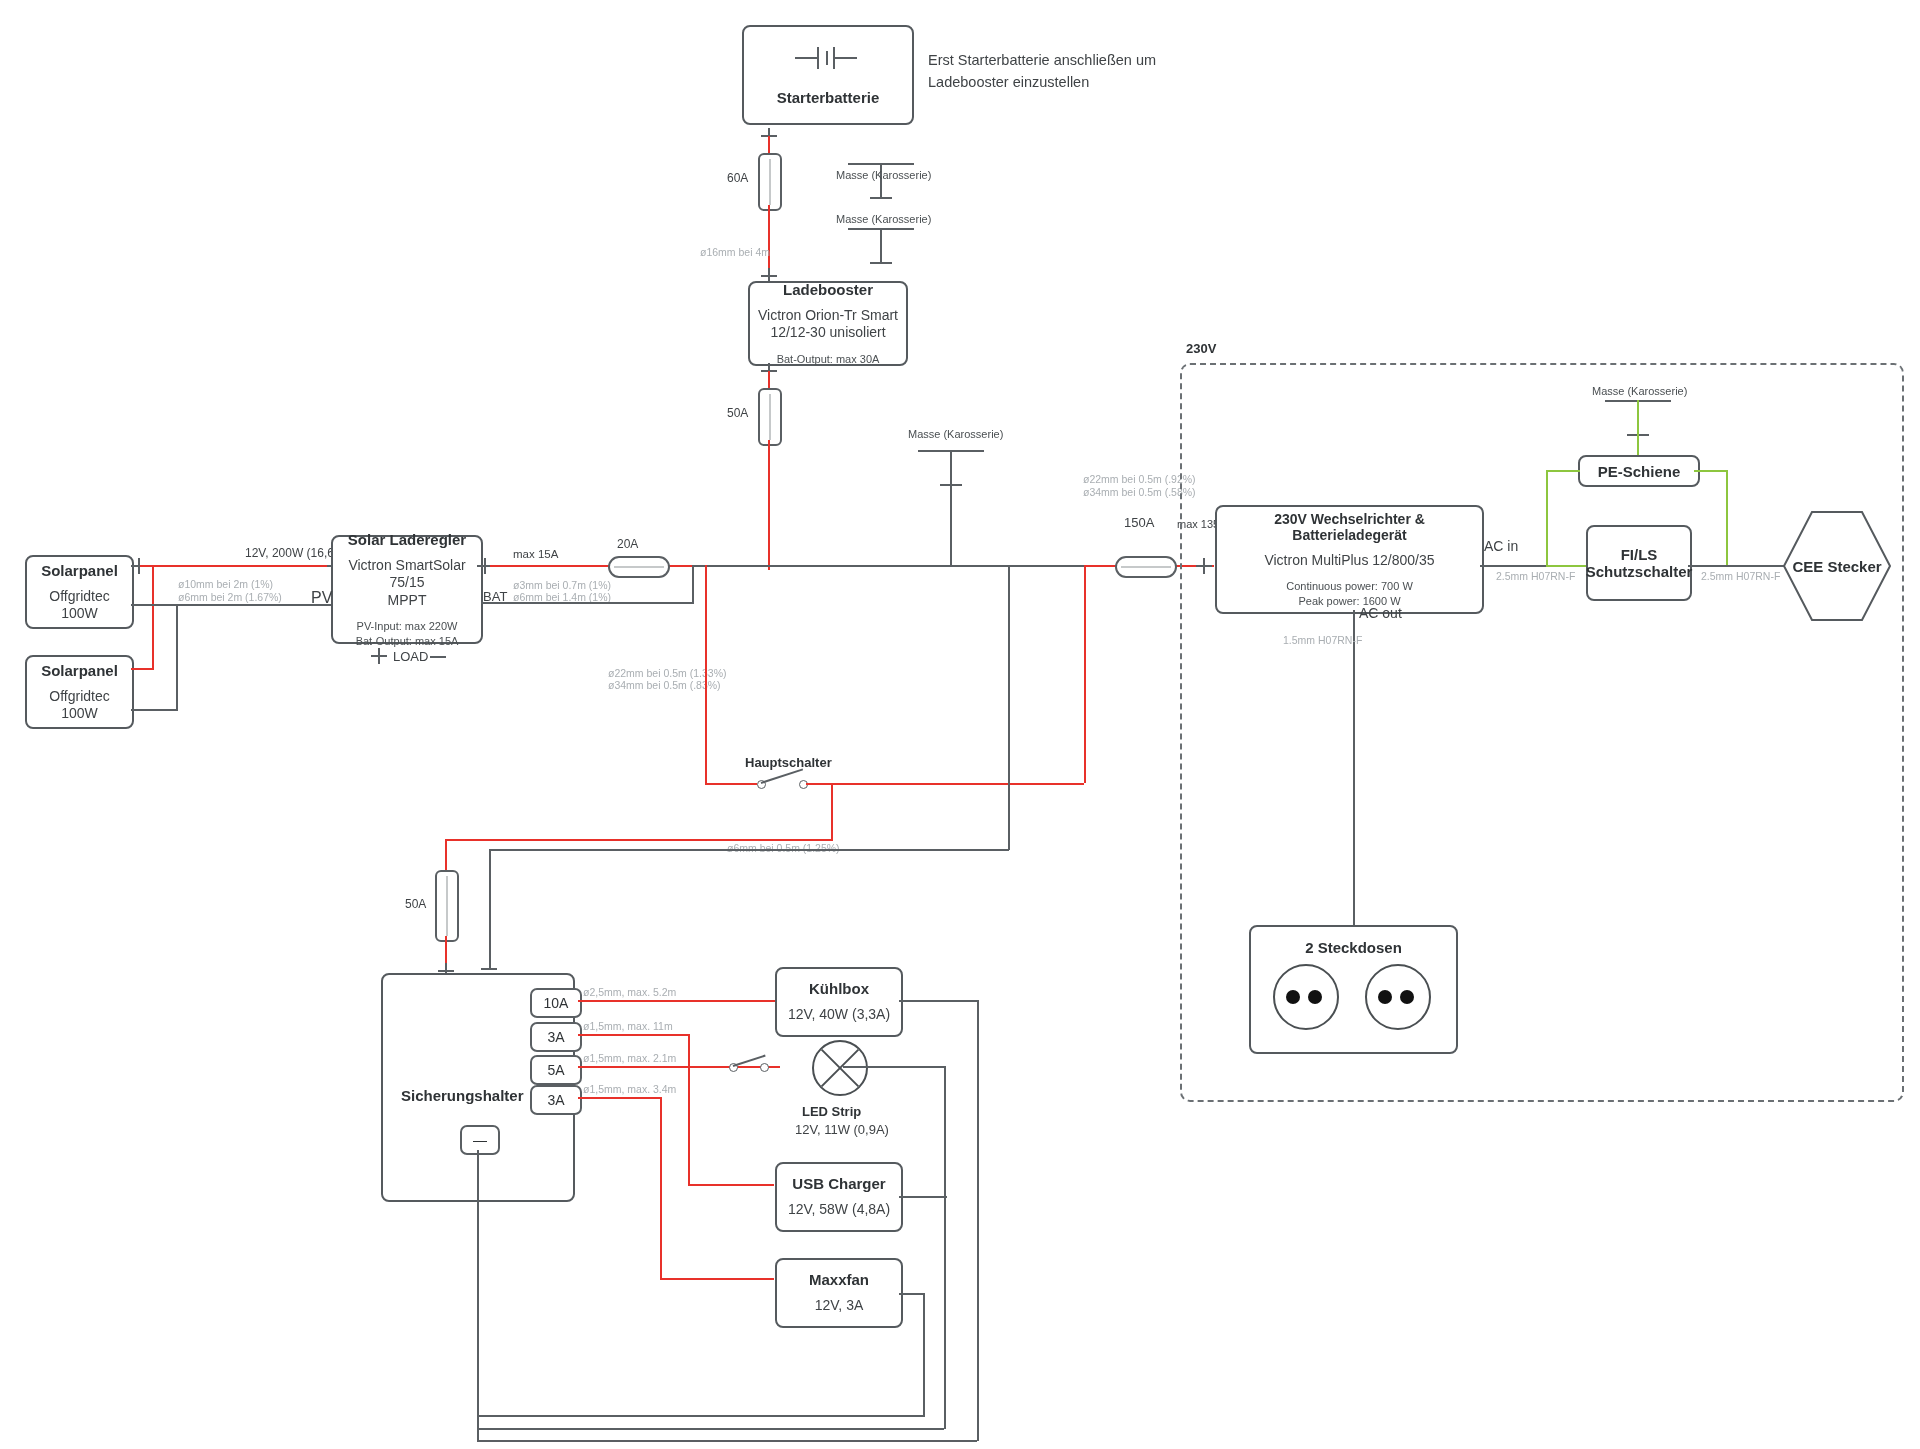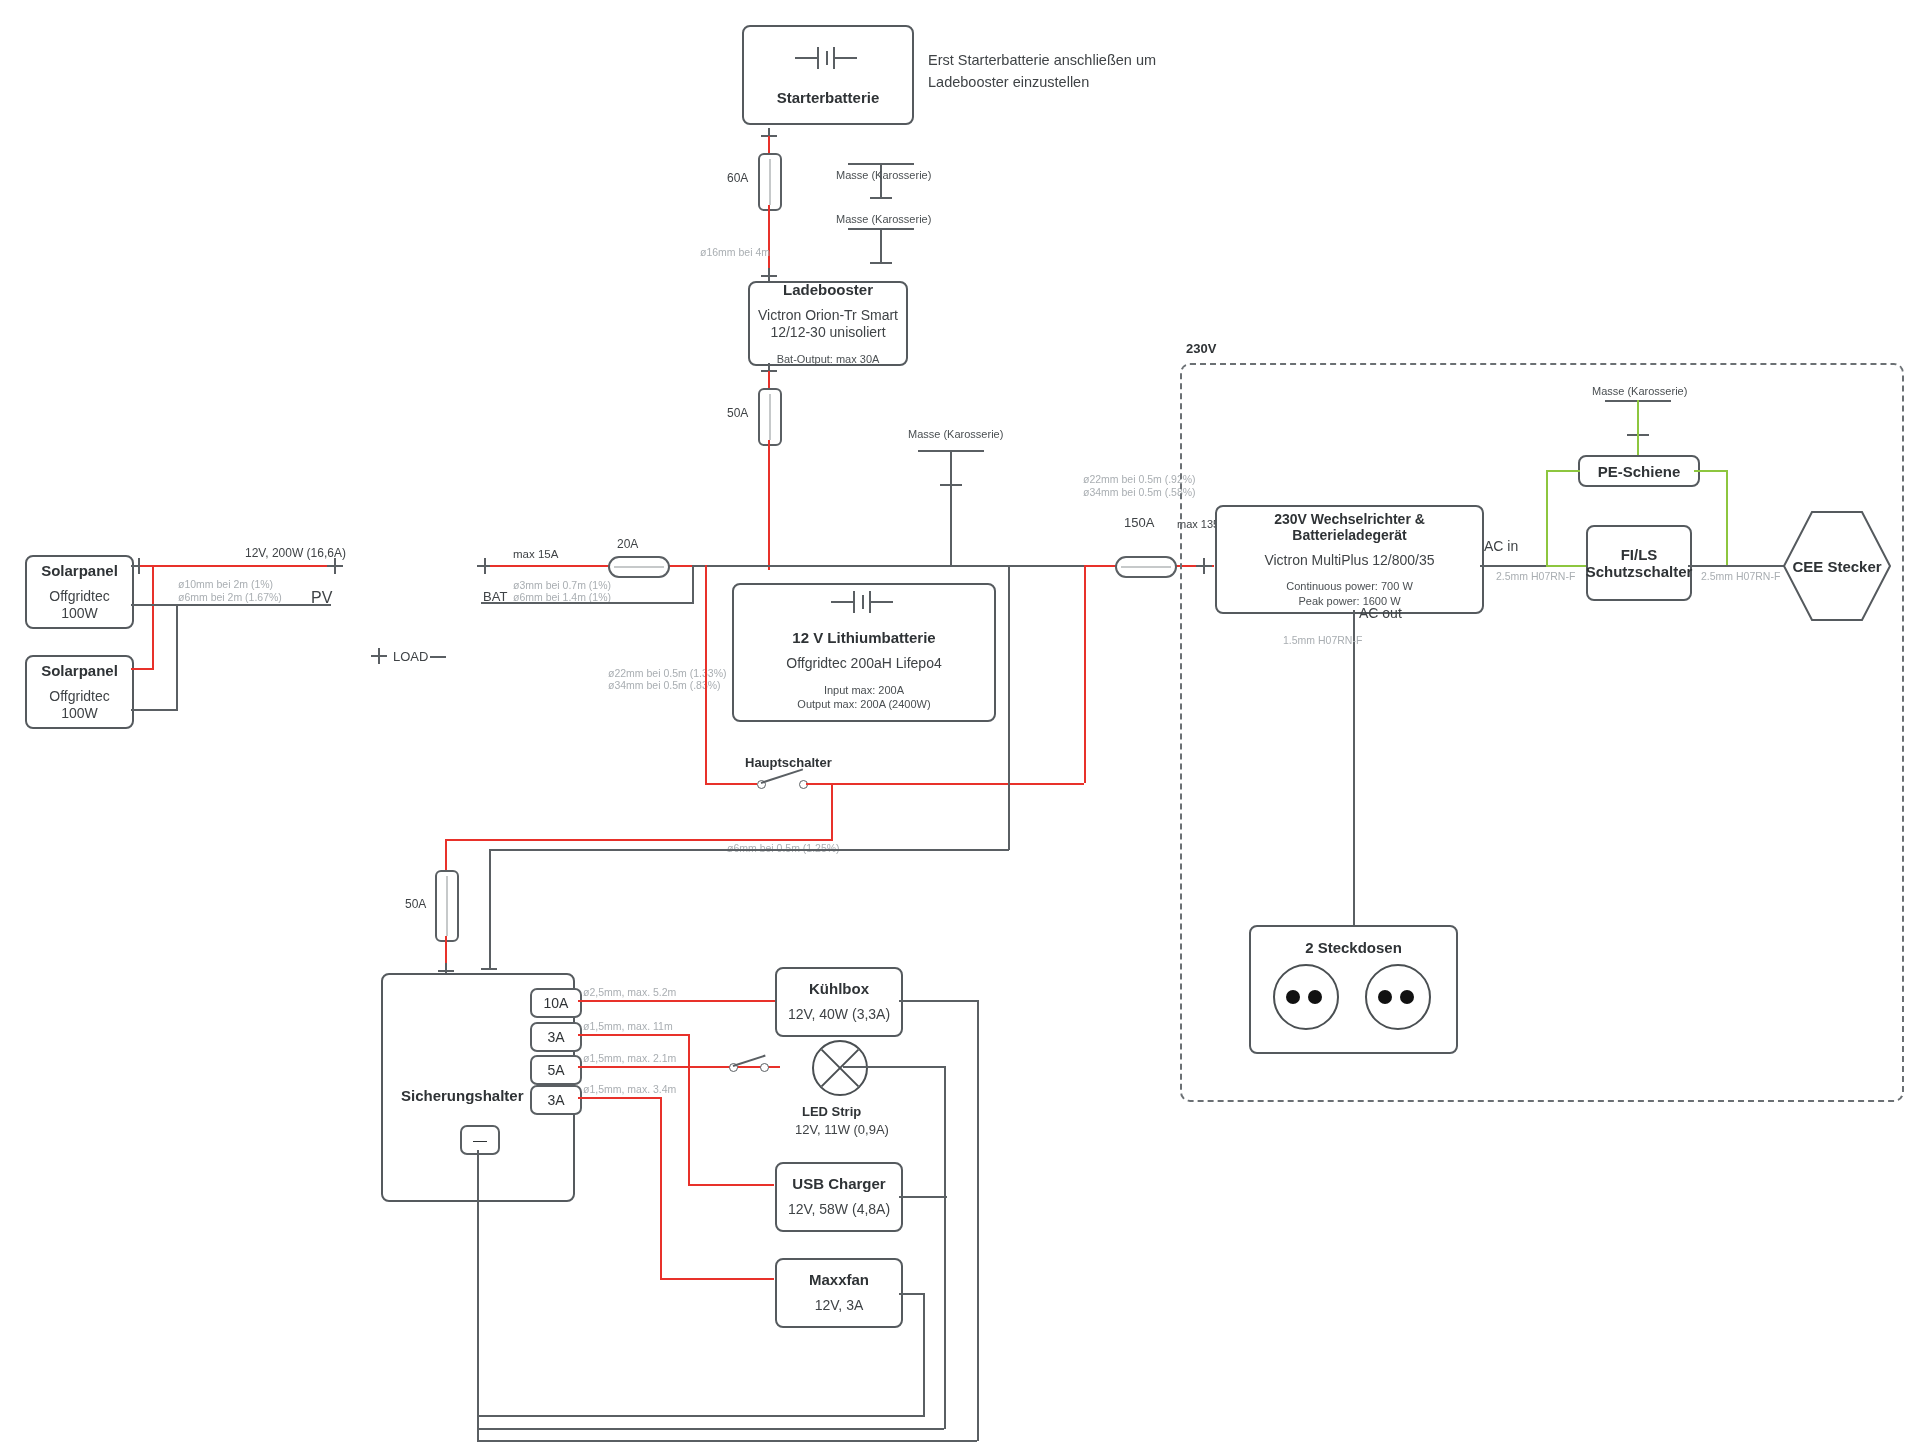--- a/index.html
+++ b/index.html
@@ -135,20 +135,27 @@
 
   <div class="w hw" style="left:131px;top:604px;width:200px;"></div>
   <div class="w vw" style="left:176px;top:604px;height:107px;"></div>
   <div class="w hw" style="left:131px;top:709px;width:46px;"></div>
 
   <div class="lbl" style="left:245px;top:546px;">12V, 200W (16,6A)</div>
   <div class="dim" style="left:178px;top:577px;">ø10mm bei 2m (1%)</div>
   <div class="dim" style="left:178px;top:590px;">ø6mm bei 2m (1.67%)</div>
 
   <div class="plus" style="left:327px;top:558px;"></div>
+  <div class="box" style="left:331px;top:535px;width:148px;height:105px;">
+    <div class="title">Solar Laderegler</div>
+    <div class="sub">Victron SmartSolar 75/15</div>
+    <div class="sub" style="margin-top:0;">MPPT</div>
+    <div class="small">PV-Input: max 220W</div>
+    <div class="small" style="margin-top:0;">Bat-Output: max 15A</div>
+  </div>
   <div class="lbl" style="left:311px;top:589px;font-size:16px;">PV</div>
   <div class="lbl" style="left:483px;top:589px;font-size:13px;">BAT</div>
 
   <div class="plus" style="left:371px;top:648px;"></div>
   <div class="lbl" style="left:393px;top:649px;font-size:13px;">LOAD</div>
   <div class="minus" style="left:430px;top:656px;"></div>
 
   <div class="plus" style="left:477px;top:558px;"></div>
   <div class="wr hw" style="left:490px;top:565px;width:270px;"></div>
   <div class="lbl" style="left:513px;top:548px;font-size:11.5px;">max 15A</div>
@@ -164,33 +171,20 @@
 
   <div class="gnd" style="left:918px;top:450px;">
     <div class="bar"></div>
       <div class="stem"></div>
       <div class="foot"></div>
   </div>
   <div class="lbl" style="left:908px;top:428px;font-size:11px;color:#4a4f52;">Masse (Karosserie)</div>
   <div class="w vw" style="left:950px;top:484px;height:81px;"></div>
   <div class="w hw" style="left:950px;top:565px;width:260px;"></div>
 
-  <div class="box" style="left:732px;top:583px;width:260px;height:135px;">
-    <div class="batsym" style="margin-top:-4px;">
-      <i style="left:0;top:12px;width:22px;height:2px;"></i>
-      <i style="left:22px;top:2px;width:2px;height:22px;"></i>
-      <i style="left:31px;top:6px;width:2px;height:14px;"></i>
-      <i style="left:38px;top:2px;width:2px;height:22px;"></i>
-      <i style="left:40px;top:12px;width:22px;height:2px;"></i>
-    </div>
-    <div class="title" style="margin-top:14px;">12 V Lithiumbatterie</div>
-    <div class="sub">Offgridtec 200aH Lifepo4</div>
-    <div class="small">Input max: 200A</div>
-    <div class="small" style="margin-top:0;">Output max: 200A (2400W)</div>
-  </div>
 
   <div class="dim" style="left:608px;top:666px;">ø22mm bei 0.5m (1.33%)</div>
   <div class="dim" style="left:608px;top:678px;">ø34mm bei 0.5m (.83%)</div>
 
   <div class="wr vw" style="left:705px;top:565px;height:220px;"></div>
   <div class="wr hw" style="left:705px;top:783px;width:52px;"></div>
 
   <div class="lbl-b" style="left:745px;top:755px;">Hauptschalter</div>
   <div class="sw-dot" style="left:757px;top:780px;"></div>
   <div class="sw-dot" style="left:799px;top:780px;"></div>

